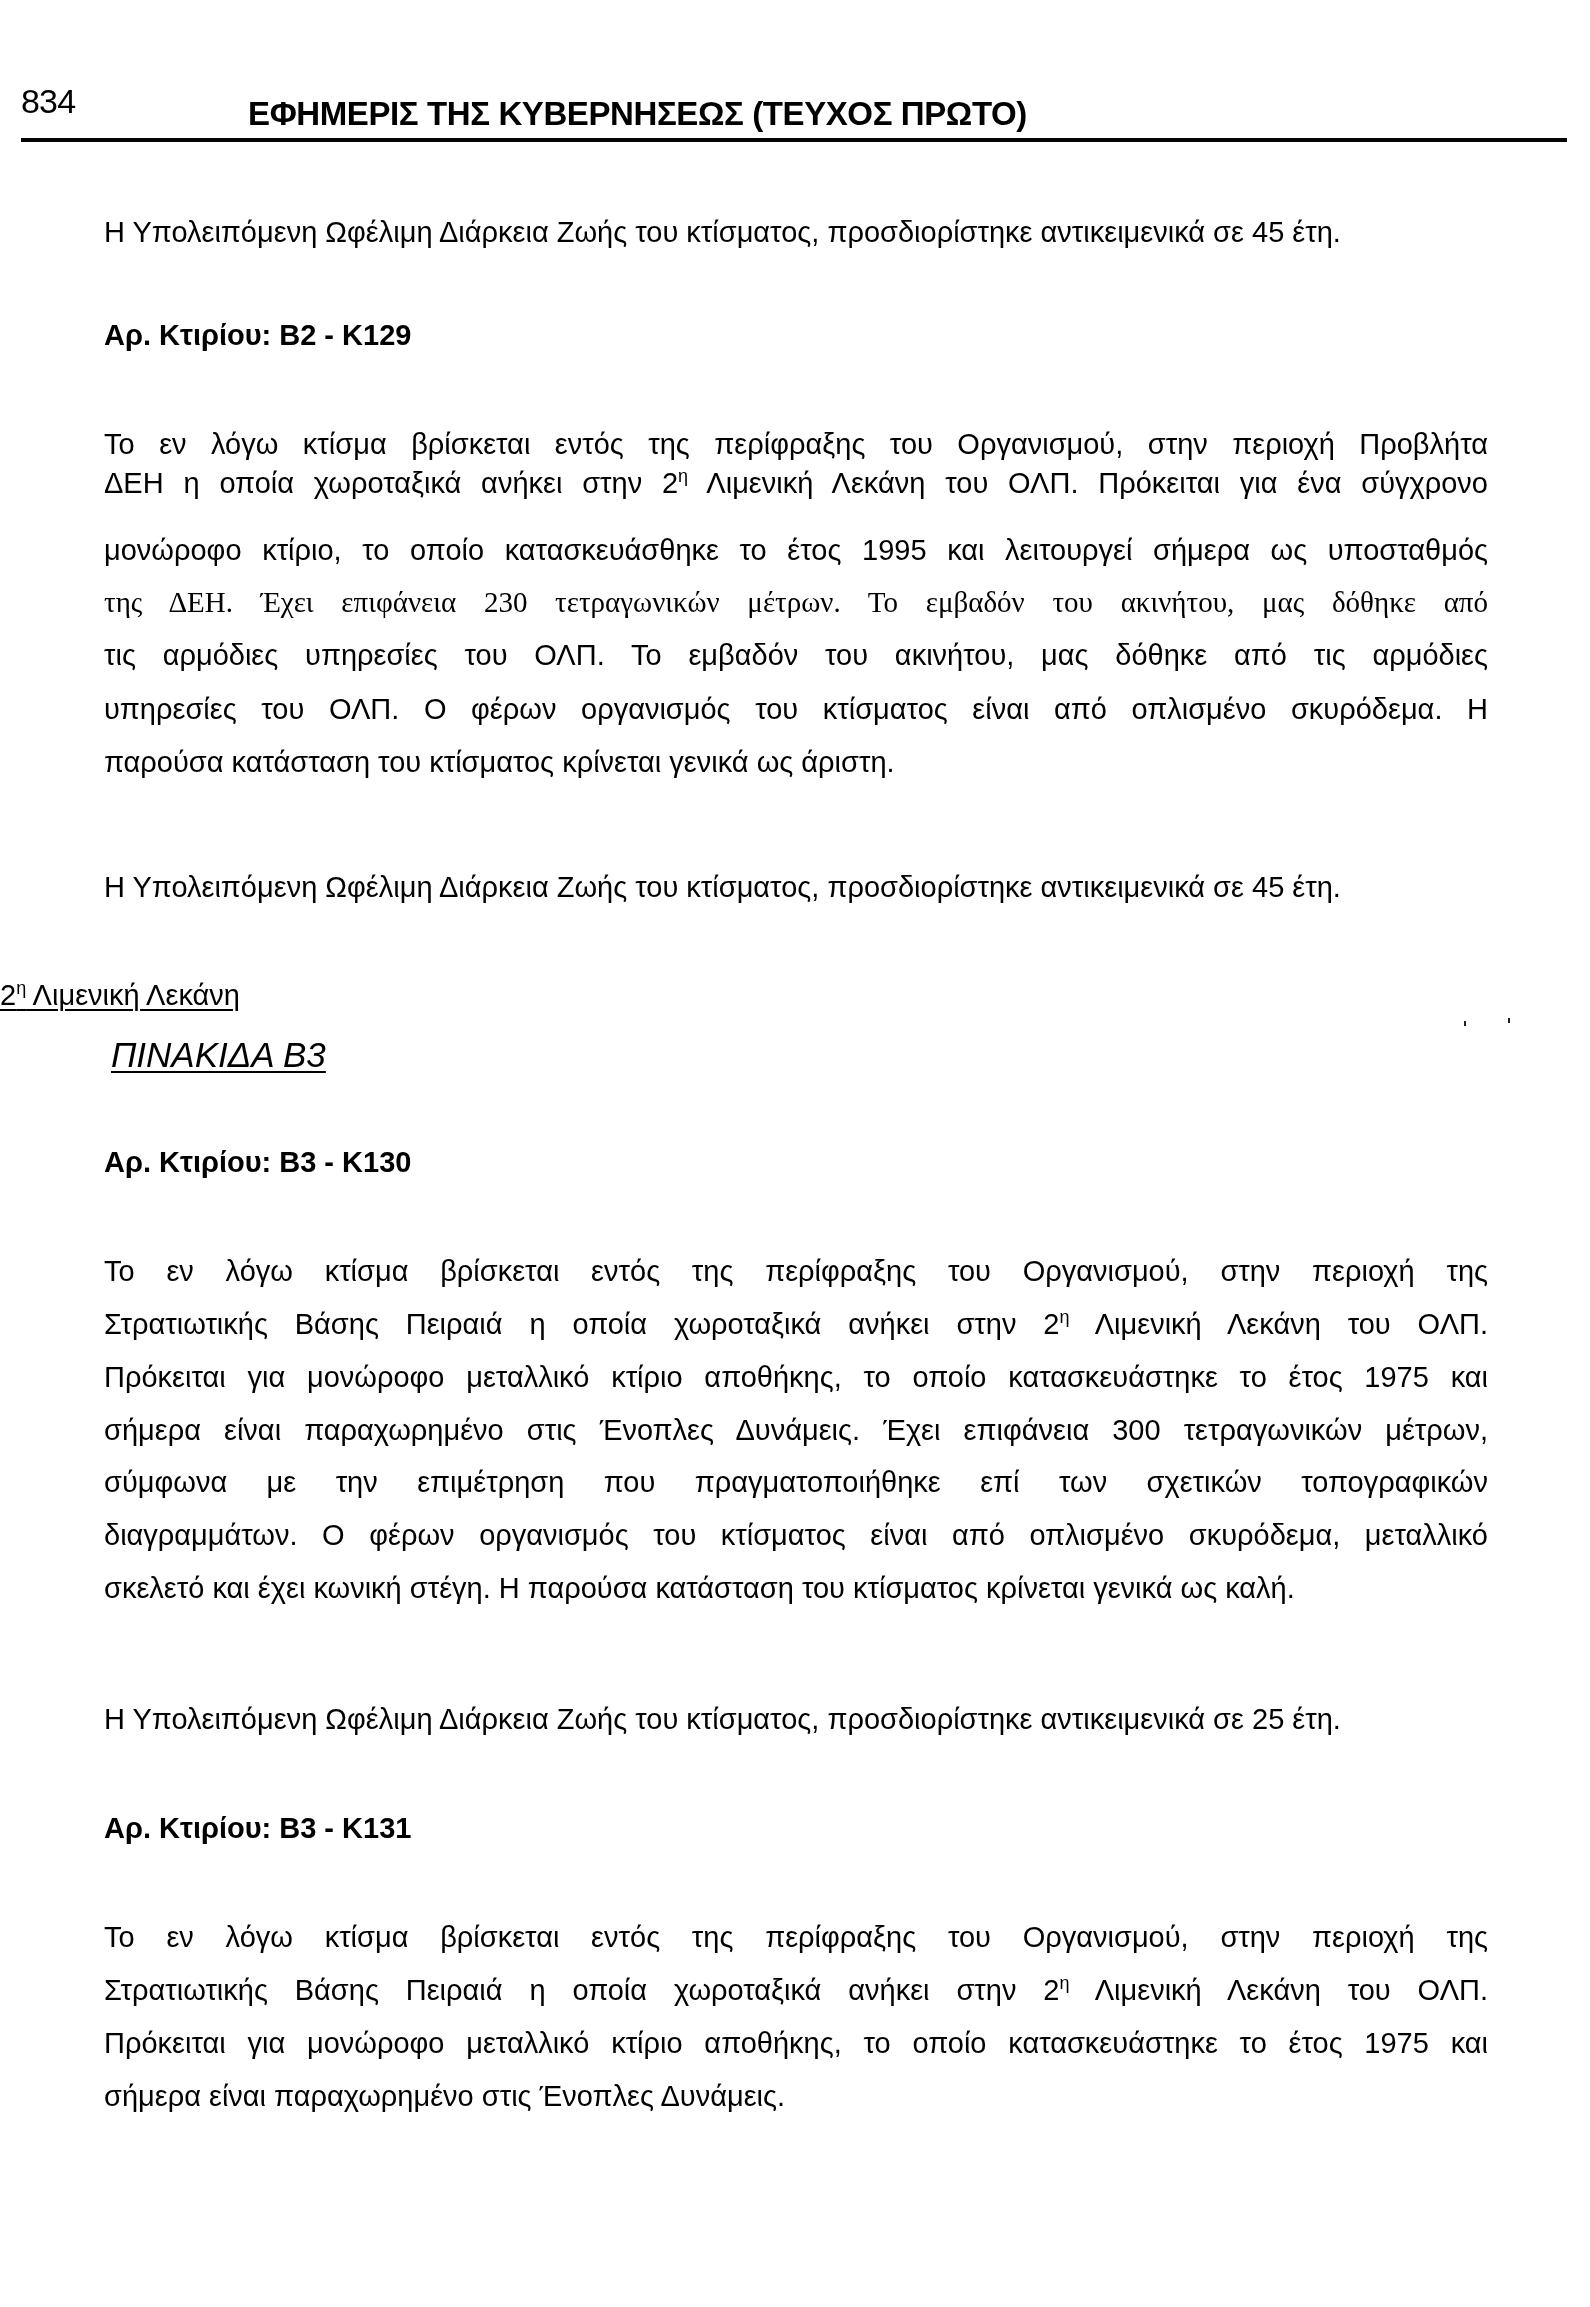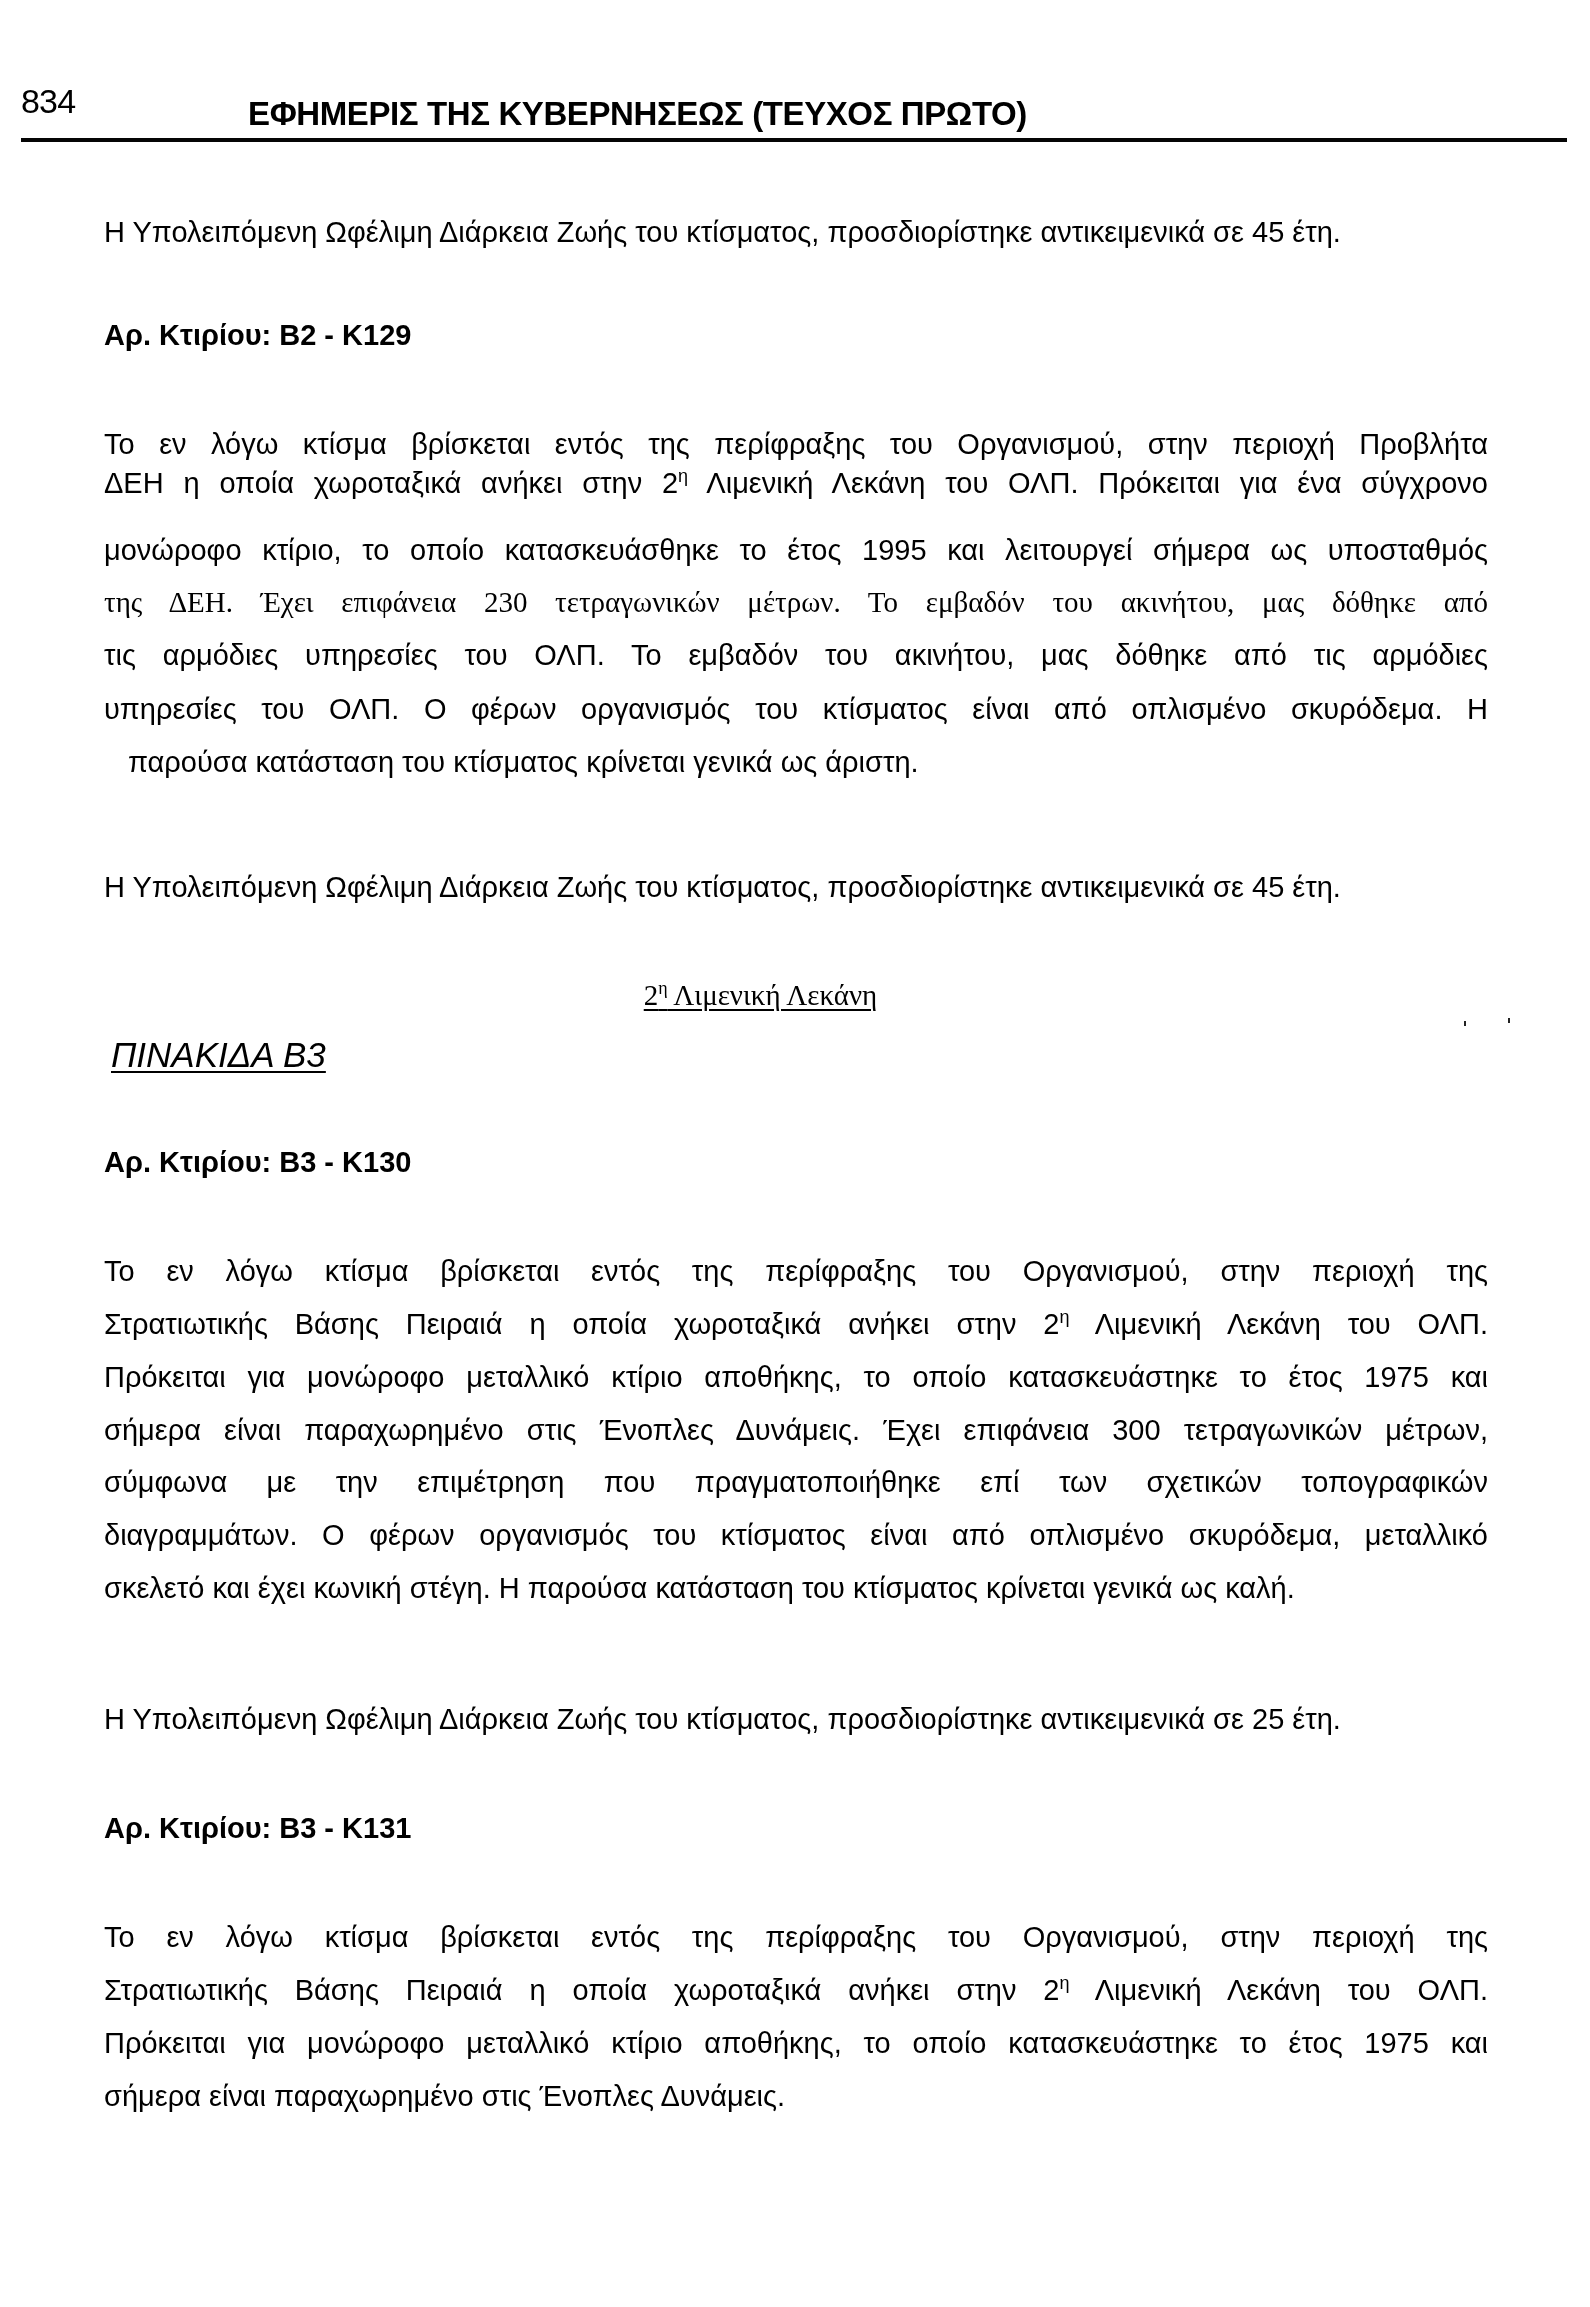--- a/index.html
+++ b/index.html
@@ -54,27 +54,25 @@
       width: 1384px;
       text-align: justify;
       text-align-last: justify;
       white-space: normal;
     }
     .bold { font-weight: bold; }
     .heading-center {
       position: absolute;
       left: 0;
       width: 1521px;
-      text-align: center;
       font-size: 29px;
       line-height: 36px;
       text-decoration: underline;
       text-decoration-thickness: 2.4px;
       text-underline-offset: 4.1px;
-      font-family: Liberation Serif, serif;
     }
     .heading-left {
       position: absolute;
       left: 111px;
       font-size: 35px;
       line-height: 36px;
       font-style: italic;
       text-decoration: underline;
       text-decoration-thickness: 2.4px;
       text-underline-offset: 4.1px;
@@ -101,21 +99,21 @@
 <div class="line" style="top:214px;">Η Υπολειπόμενη Ωφέλιμη Διάρκεια Ζωής του κτίσματος, προσδιορίστηκε αντικειμενικά σε 45 έτη.</div>
 
 <div class="line bold" style="top:317px;">Αρ. Κτιρίου: Β2 - Κ129</div>
 
 <div class="line justified" style="top:426px;">Το εν λόγω κτίσμα βρίσκεται εντός της περίφραξης του Οργανισμού, στην περιοχή Προβλήτα</div>
 <div class="line justified" style="top:465px;"><span>ΔΕΗ η οποία χωροταξικά ανήκει στην 2</span><sup>η</sup><span> Λιμενική Λεκάνη του ΟΛΠ. Πρόκειται για ένα σύγχρονο</span></div>
 <div class="line justified" style="top:532px;">μονώροφο κτίριο, το οποίο κατασκευάσθηκε το έτος 1995 και λειτουργεί σήμερα ως υποσταθμός</div>
 <div class="line justified" style="top:584px;font-family:Liberation Serif, serif;">της ΔΕΗ. Έχει επιφάνεια 230 τετραγωνικών μέτρων. Το εμβαδόν του ακινήτου, μας δόθηκε από</div>
 <div class="line justified" style="top:637px;">τις αρμόδιες υπηρεσίες του ΟΛΠ. Το εμβαδόν του ακινήτου, μας δόθηκε από τις αρμόδιες</div>
 <div class="line justified" style="top:691px;">υπηρεσίες του ΟΛΠ. Ο φέρων οργανισμός του κτίσματος είναι από οπλισμένο σκυρόδεμα. Η</div>
-<div class="line" style="top:744px;margin-left:24px;">παρούσα κατάσταση του κτίσματος κρίνεται γενικά ως άριστη.</div>
+<div class="line" style="top:744px;">παρούσα κατάσταση του κτίσματος κρίνεται γενικά ως άριστη.</div>
 
 <div class="line" style="top:869px;">Η Υπολειπόμενη Ωφέλιμη Διάρκεια Ζωής του κτίσματος, προσδιορίστηκε αντικειμενικά σε 45 έτη.</div>
 
 <div class="heading-center" style="top:977px;"><span>2</span><sup>η</sup><span> Λιμενική Λεκάνη</span></div>
 <div class="heading-left" style="top:1037px;">ΠΙΝΑΚΙΔΑ Β3</div>
 <div class="speck" style="left:1464px;top:1021px;"></div>
 <div class="speck" style="left:1508px;top:1018px;"></div>
 
 <div class="line bold" style="top:1144px;">Αρ. Κτιρίου: Β3 - Κ130</div>
 

